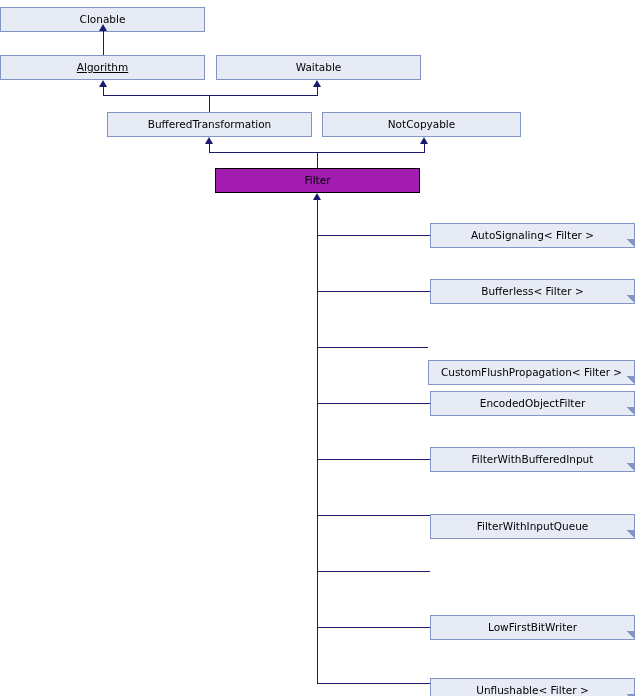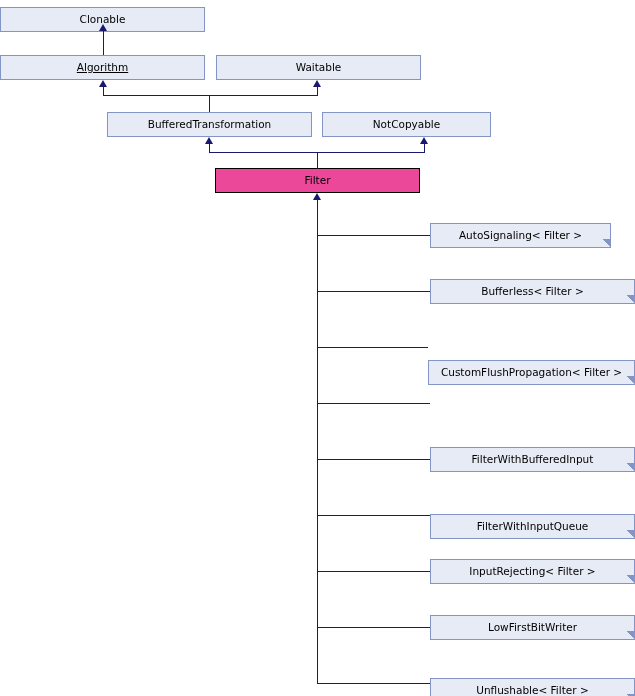--- a/index.html
+++ b/index.html
@@ -24,21 +24,21 @@
     border: 1px solid #8295c5;
     color: #000000;
     font-size: 10.5px;
     line-height: 22px;
     text-align: center;
     white-space: nowrap;
     overflow: hidden;
     height: 25px;
   }
   .node.current {
-    background: #ec4899;
+    background: #a21caf;
     border: 1px solid #000000;
   }
   
   .node.folded::after {
     content: "";
     position: absolute;
     right: -1px;
     bottom: -1px;
     width: 9px;
     height: 9px;
@@ -74,52 +74,52 @@
   </div>
 
   <div class="node" style="left:216px; top:55px; width:205px;">
     <span>Waitable</span>
   </div>
 
   <div class="node" style="left:107px; top:112px; width:205px;">
     <span>BufferedTransformation</span>
   </div>
 
-  <div class="node" style="left:322px; top:112px; width:169px;">
+  <div class="node" style="left:322px; top:112px; width:199px;">
     <span>NotCopyable</span>
   </div>
 
   <div class="node current" style="left:215px; top:168px; width:205px;">
     <span>Filter</span>
   </div>
 
-  <div class="node folded" style="left:430px; top:223px; width:181px;">
+  <div class="node folded" style="left:430px; top:223px; width:205px;">
     <span>AutoSignaling&lt; Filter &gt;</span>
   </div>
 
   <div class="node folded" style="left:430px; top:279px; width:205px;">
     <span>Bufferless&lt; Filter &gt;</span>
   </div>
 
   <div class="node folded" style="left:428px; top:335px; width:207px;margin-top:25px;">
     <span>CustomFlushPropagation&lt; Filter &gt;</span>
   </div>
 
+  <div class="node folded" style="left:430px; top:391px; width:205px;">
+    <span>EncodedObjectFilter</span>
+  </div>
 
   <div class="node folded" style="left:430px; top:447px; width:205px;">
     <span>FilterWithBufferedInput</span>
   </div>
 
   <div class="node folded" style="left:430px; top:514px; width:205px;">
     <span>FilterWithInputQueue</span>
   </div>
 
-  <div class="node folded" style="left:430px; top:559px; width:205px;">
-    <span>InputRejecting&lt; Filter &gt;</span>
-  </div>
 
   <div class="node folded" style="left:430px; top:615px; width:205px;">
     <span>LowFirstBitWriter</span>
   </div>
 
   <div class="node folded" style="left:430px; top:671px; width:205px;margin-top:7px;">
     <span>Unflushable&lt; Filter &gt;</span>
   </div>
 
   <div class="edge v" style="left:103px; top:30px; height:25px;"></div>

